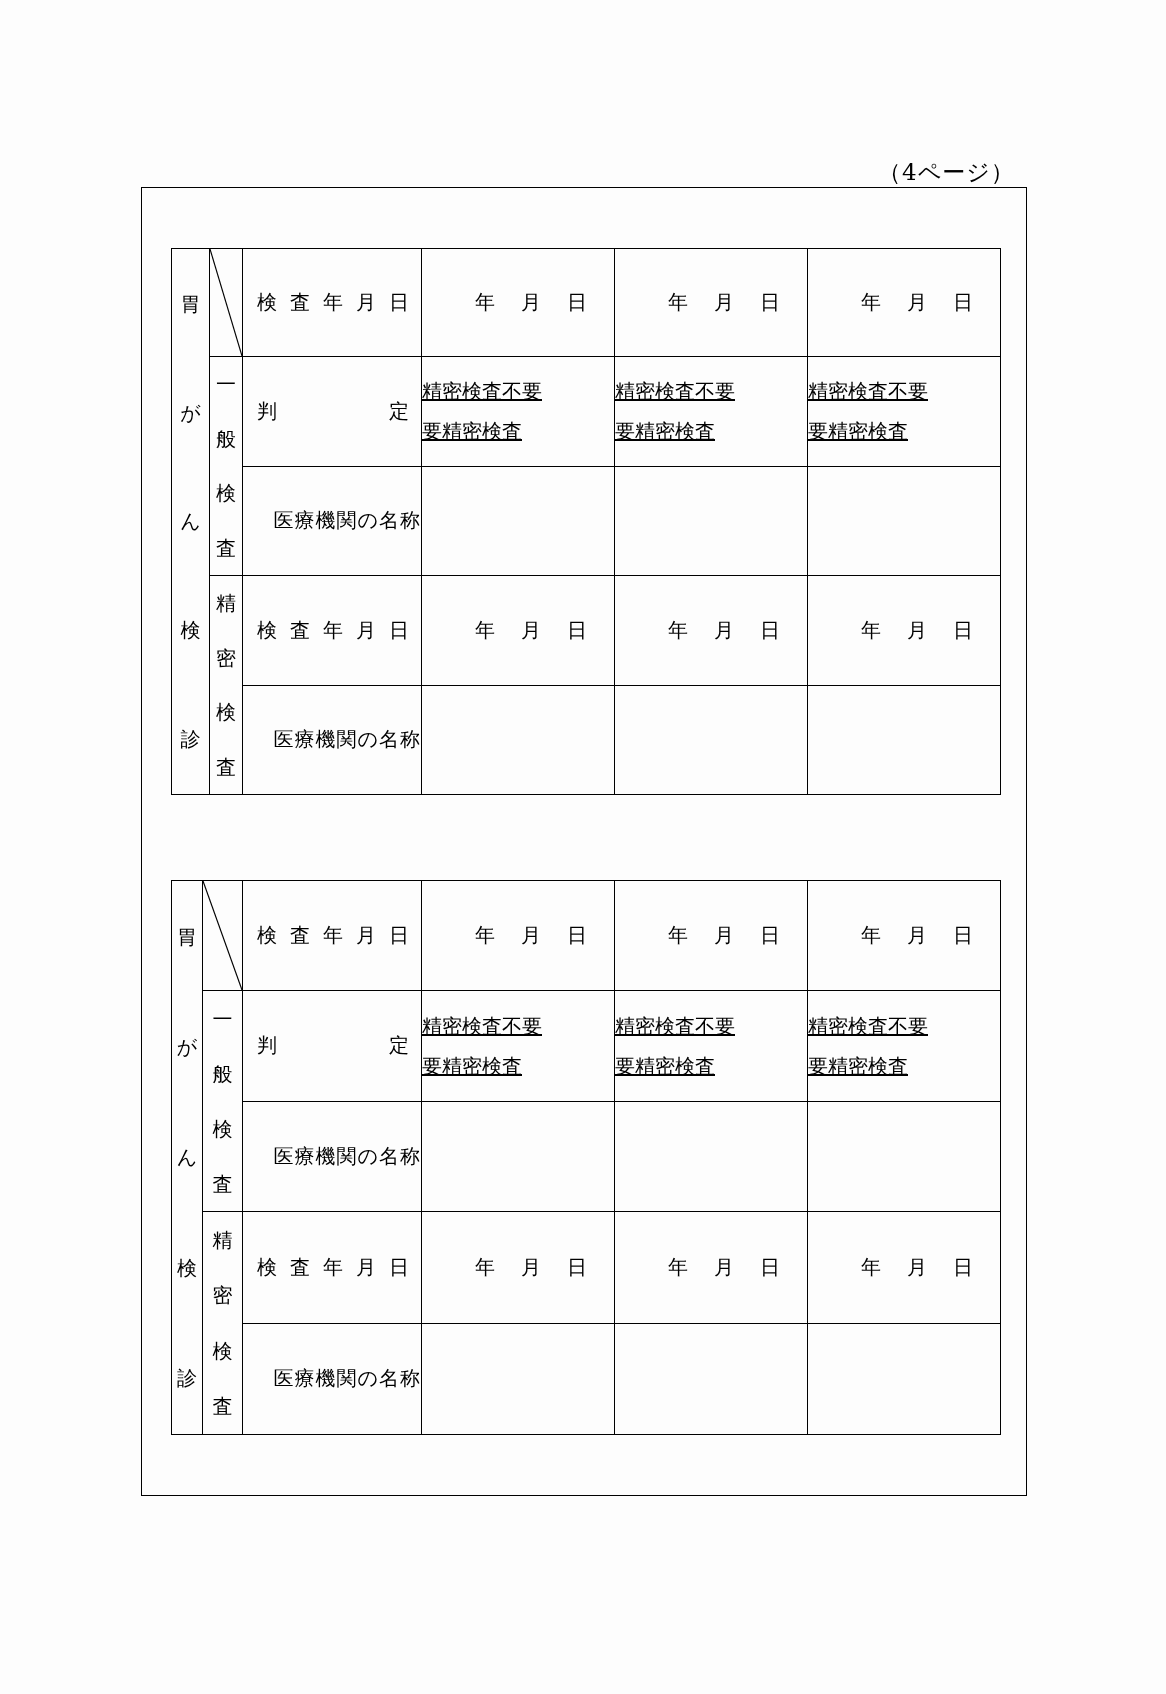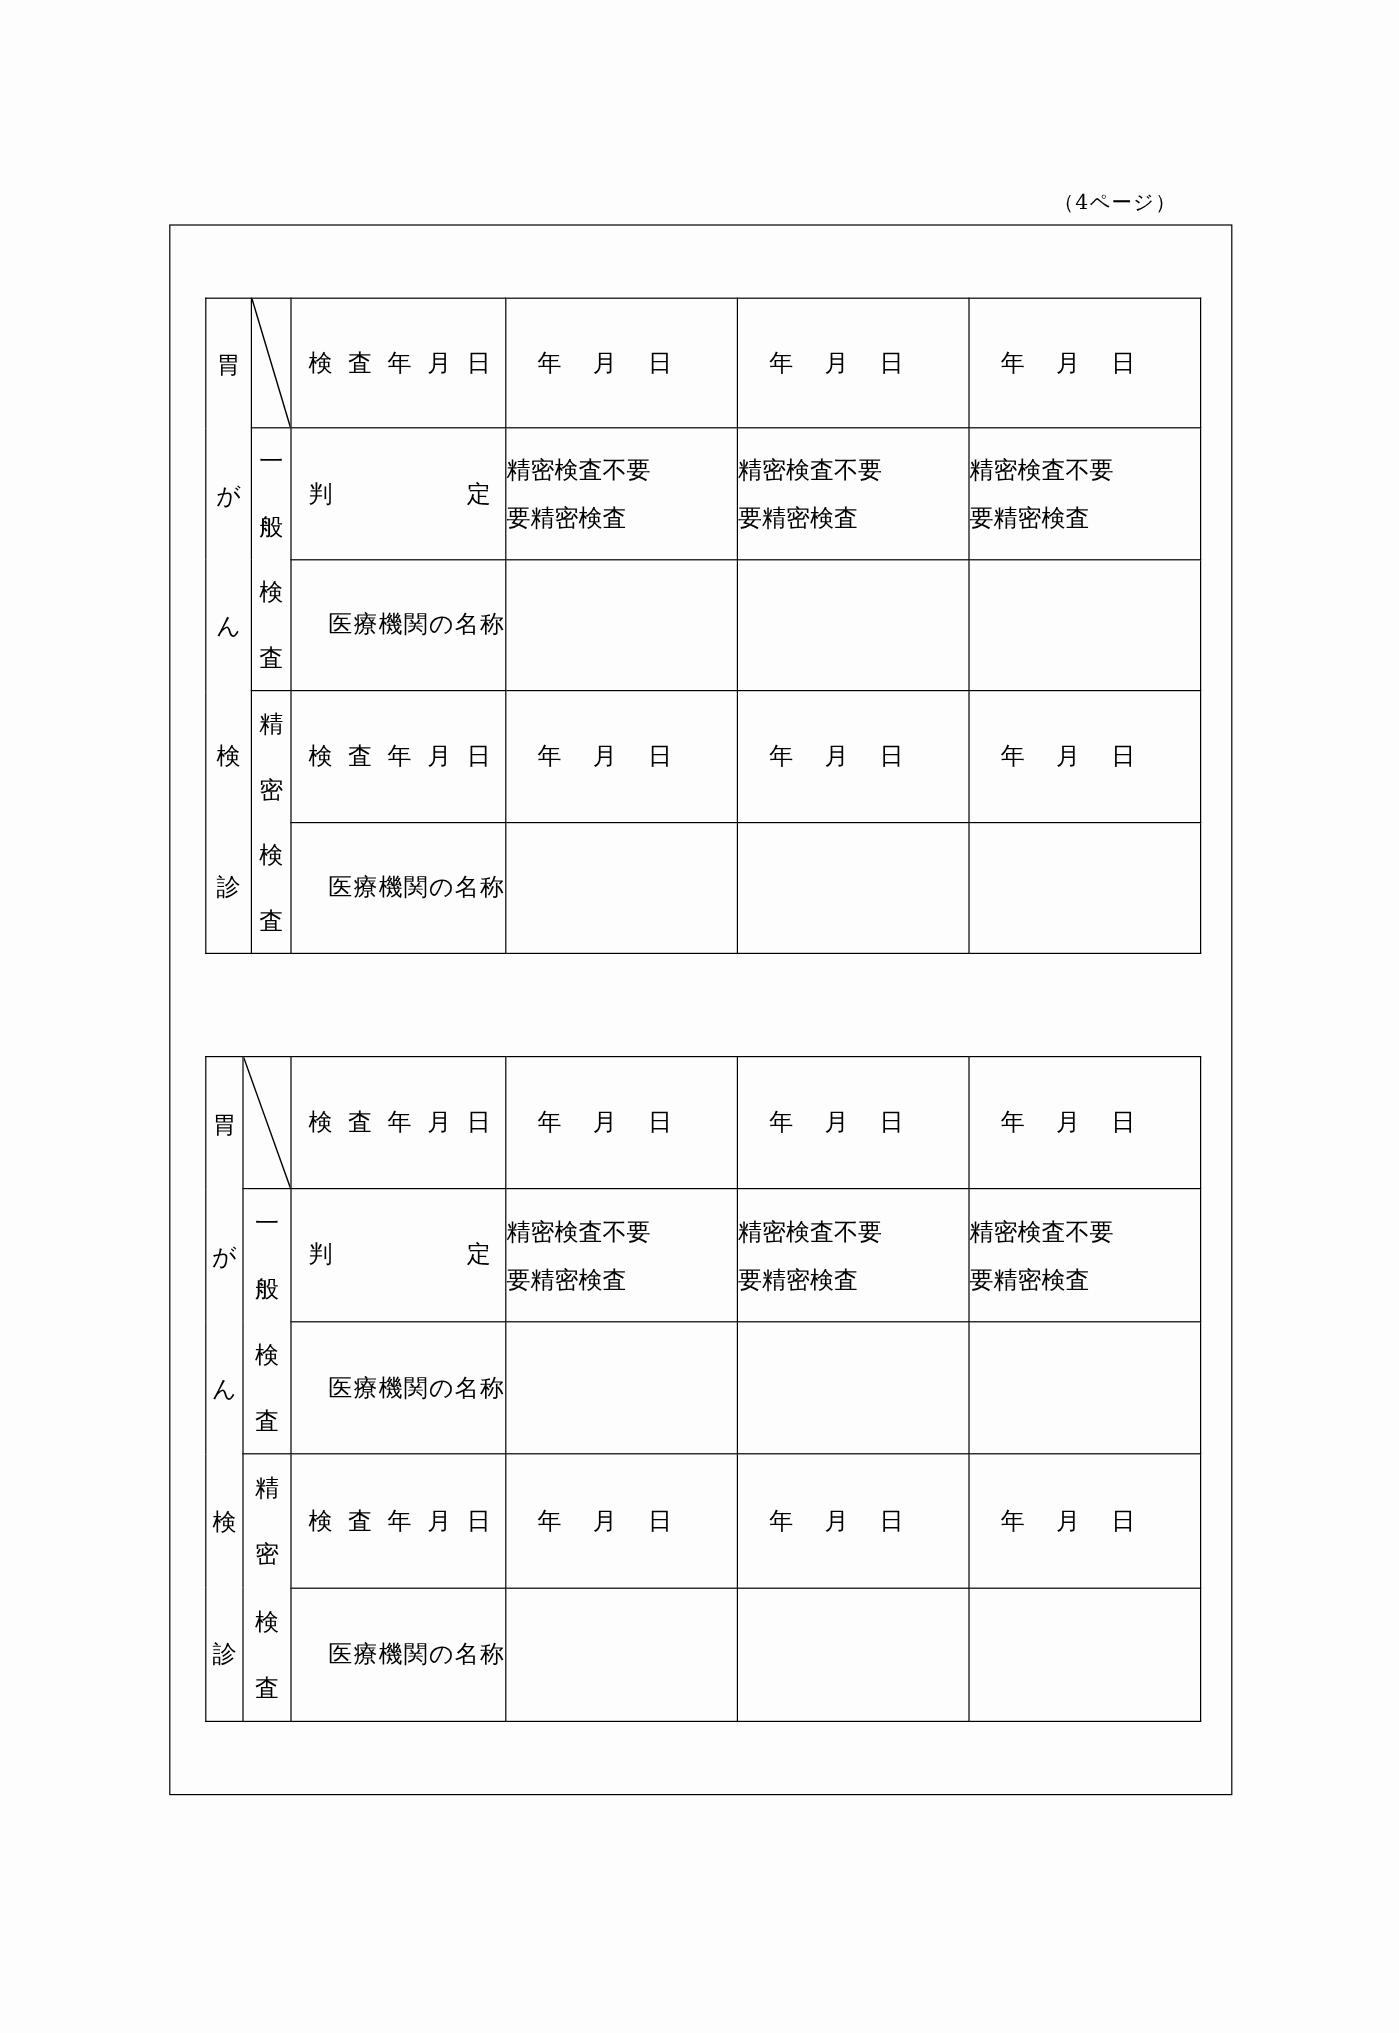--- a/index.html
+++ b/index.html
@@ -2,21 +2,21 @@
 <html><head>
   <meta charset="utf-8">
   <style>
     html, body { margin: 0; padding: 0; }
     body {
       width: 1166px; height: 1694px; background: #fdfdfd; position: relative;
       font-family: "DejaVu Sans", "Liberation Sans", sans-serif; color: #000;
       overflow: hidden;
     }
     .page-label {
-      position: absolute; left: 878px; top: 157px; font-size: 17px;
+      position: absolute; left: 878px; top: 157px; font-size: 23px;
       font-family: "DejaVu Serif", "Liberation Serif", serif; letter-spacing: 1px;
     }
     .outer-frame {
       position: absolute; left: 141px; top: 187px; width: 886px; height: 1309px;
       border: 1.5px solid #000; box-sizing: border-box;
     }
     table.form {
       position: absolute; border-collapse: collapse; table-layout: fixed;
       font-size: 20px;
     }
@@ -32,25 +32,25 @@
       align-items: center; height: 100%;
     }
     .vert-inner span { display: block; line-height: 1; }
     .diag { position: relative; }
     .diag svg { position: absolute; left: 0; top: 0; width: 100%; height: 100%; }
     .label-spaced {
       display: flex; justify-content: space-between; padding: 0 12px 0 14px;
     }
     .label-plain { padding-left: 13px; letter-spacing: 1px; text-align: right; }
     .date-cell {
-      text-align: left; padding-right: 12px; word-spacing: 0;
+      text-align: center; padding-right: 12px; word-spacing: 0;
     }
     .date-cell span { margin-left: 26px; }
     .judge {
-      padding-left: 13px; line-height: 2.6;
+      padding-left: 13px; line-height: 2.6; text-decoration: underline;
     }
     .judge div { height: 40px; line-height: 40px; }
   </style>
 </head>
 <body>
 
 <div class="page-label">（4ページ）</div>
 <div class="outer-frame"></div>
 
 <table class="form" style="left:171px; top:248px; width:829px; height:544px;">

